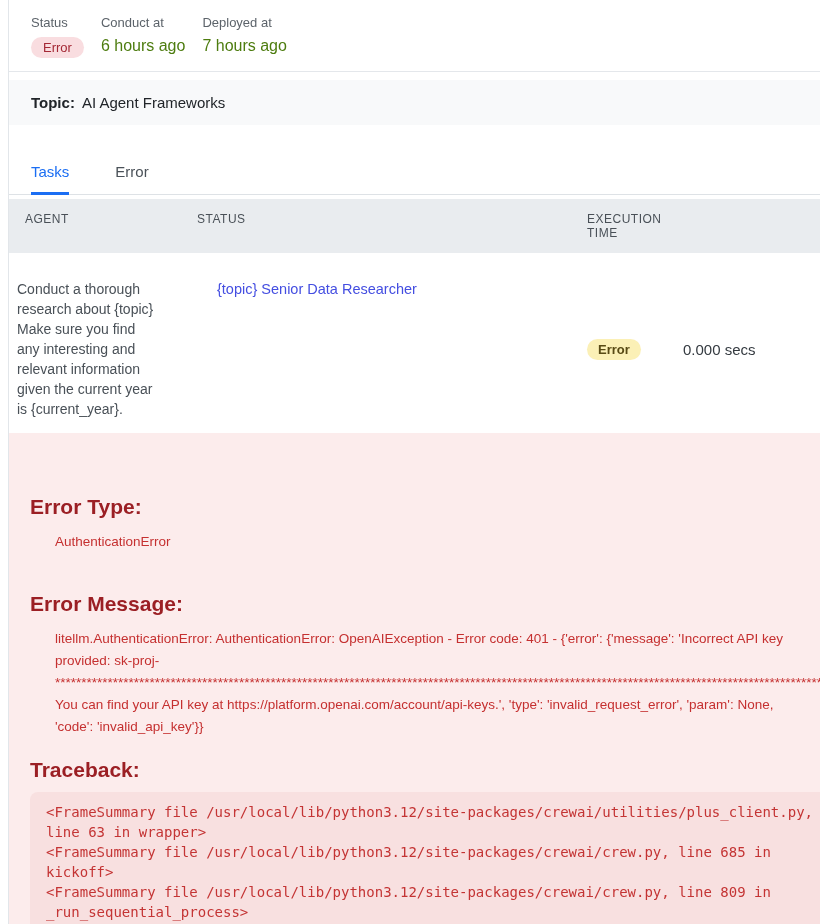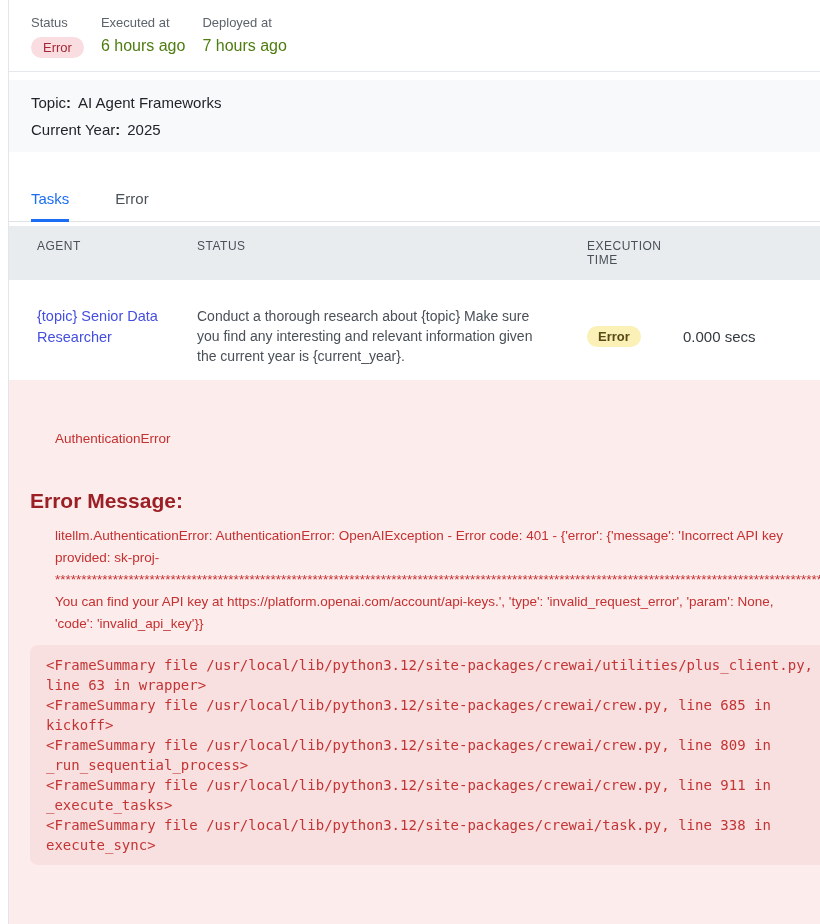--- a/index.html
+++ b/index.html
@@ -14,35 +14,35 @@
   .stat-value { font-size:16px; color:#4d7c0f; }
   .pill-error { display:inline-block; align-self:flex-start; background:#f9dde0; color:#a42835;
     font-size:13px; padding:3px 12px; border-radius:999px; }
 
   .spacer8 { height:8px; background:#fff; }
 
   
   .context-section { background:#f8f9fa; padding:14px 22px; }
   .context-row { font-size:15px; color:#212529; line-height:17px; }
   .context-row + .context-row { margin-top:10px; }
-  .ctx-label { font-weight:normal; }
+  .ctx-label { font-weight:bold; }
   .ctx-sep { font-weight:bold; }
   .ctx-value { margin-left:7px; }
 
   
   .tabs { padding:38px 0 0 22px; border-bottom:1px solid #dee2e6; display:flex; gap:46px; }
   .tab { font-size:15px; padding-bottom:12px; cursor:pointer; color:#4a5158; }
   .tab.active { color:#1b6ef3; border-bottom:3px solid #1b6ef3; margin-bottom:-1px; }
 
   
   .table { margin-top:4px; }
   .thead, .trow { display:grid; grid-template-columns:180px 390px 96px 164px; }
   .thead { background:#e9ecef; padding:13px 0; }
   .th { font-size:12px; color:#495057; letter-spacing:0.5px; }
-  .th:first-child { padding-left:28px; }
+  .th:first-child { padding-left:16px; }
   .th { padding-left:8px; }
   .trow { background:#fff; padding:26px 0 14px; }
   .td { padding-left:8px; }
   .td-agent { padding-left:28px; padding-right:20px; font-size:14.5px; line-height:21px; color:#444ee1; cursor:pointer; }
   .td-desc { padding-right:30px; font-size:14px; line-height:20px; color:#495057; }
   .td-status, .td-time { align-self:center; }
   .badge-error { display:inline-block; background:#fbf0b6; color:#584a15; font-weight:bold;
     font-size:13px; padding:3px 11px; border-radius:999px; }
   .td-time { font-size:15px; color:#343a40; }
 
@@ -64,65 +64,64 @@
 <body>
 
 <div class="wrapper">
 
   <div class="status-card">
     <div class="stat-col">
       <span class="stat-label">Status</span>
       <span class="pill-error">Error</span>
     </div>
     <div class="stat-col">
-      <span class="stat-label">Executed at</span>
+      <span class="stat-label">Conduct at</span>
       <span class="stat-value">6 hours ago</span>
     </div>
     <div class="stat-col">
       <span class="stat-label">Deployed at</span>
       <span class="stat-value">7 hours ago</span>
     </div>
   </div>
 
   <div class="spacer8"></div>
 
   <div class="context-section">
     <div class="context-row">
       <span class="ctx-label">Topic</span><span class="ctx-sep">:</span><span class="ctx-value">AI Agent Frameworks</span>
-    </div>
-    <div class="context-row">
-      <span class="ctx-label">Current Year</span><span class="ctx-sep">:</span><span class="ctx-value">2025</span>
     </div>
   </div>
 
   <div class="tabs">
     <div class="tab active">Tasks</div>
     <div class="tab">Error</div>
   </div>
 
   <div class="table">
     <div class="thead">
       <div class="th">AGENT</div>
       <div class="th">STATUS</div>
       <div class="th">EXECUTION TIME</div>
     </div>
     <div class="trow">
+      <div class="td td-desc">Conduct a thorough research about {topic} Make sure you find any interesting and relevant information given the current year is {current_year}.</div>
       <div class="td td-agent">{topic} Senior Data Researcher</div>
-      <div class="td td-desc">Conduct a thorough research about {topic} Make sure you find any interesting and relevant information given the current year is {current_year}.</div>
       <div class="td td-status">
         <span class="badge-error">Error</span>
       </div>
       <div class="td td-time">0.000 secs</div>
     </div>
   </div>
 
   <div class="error-section">
+    <div class="err-h h-type">Error Type:</div>
     <div class="err-text err-type-val">AuthenticationError</div>
     <div class="err-h h-msg">Error Message:</div>
     <p class="err-text err-msg">litellm.AuthenticationError: AuthenticationError: OpenAIException - Error code: 401 - {'error': {'message': 'Incorrect API key provided: sk-proj-************************************************************************************************************************************************************************************. You can find your API key at https://platform.openai.com/account/api-keys.', 'type': 'invalid_request_error', 'param': None, 'code': 'invalid_api_key'}}</p>
+    <div class="err-h h-trace">Traceback:</div>
     <pre class="code-block">&lt;FrameSummary file /usr/local/lib/python3.12/site-packages/crewai/utilities/plus_client.py, line 63 in wrapper&gt;
 &lt;FrameSummary file /usr/local/lib/python3.12/site-packages/crewai/crew.py, line 685 in kickoff&gt;
 &lt;FrameSummary file /usr/local/lib/python3.12/site-packages/crewai/crew.py, line 809 in _run_sequential_process&gt;
 &lt;FrameSummary file /usr/local/lib/python3.12/site-packages/crewai/crew.py, line 911 in _execute_tasks&gt;
 &lt;FrameSummary file /usr/local/lib/python3.12/site-packages/crewai/task.py, line 338 in execute_sync&gt;</pre>
   </div>
 
 </div>
 
 </body></html>

